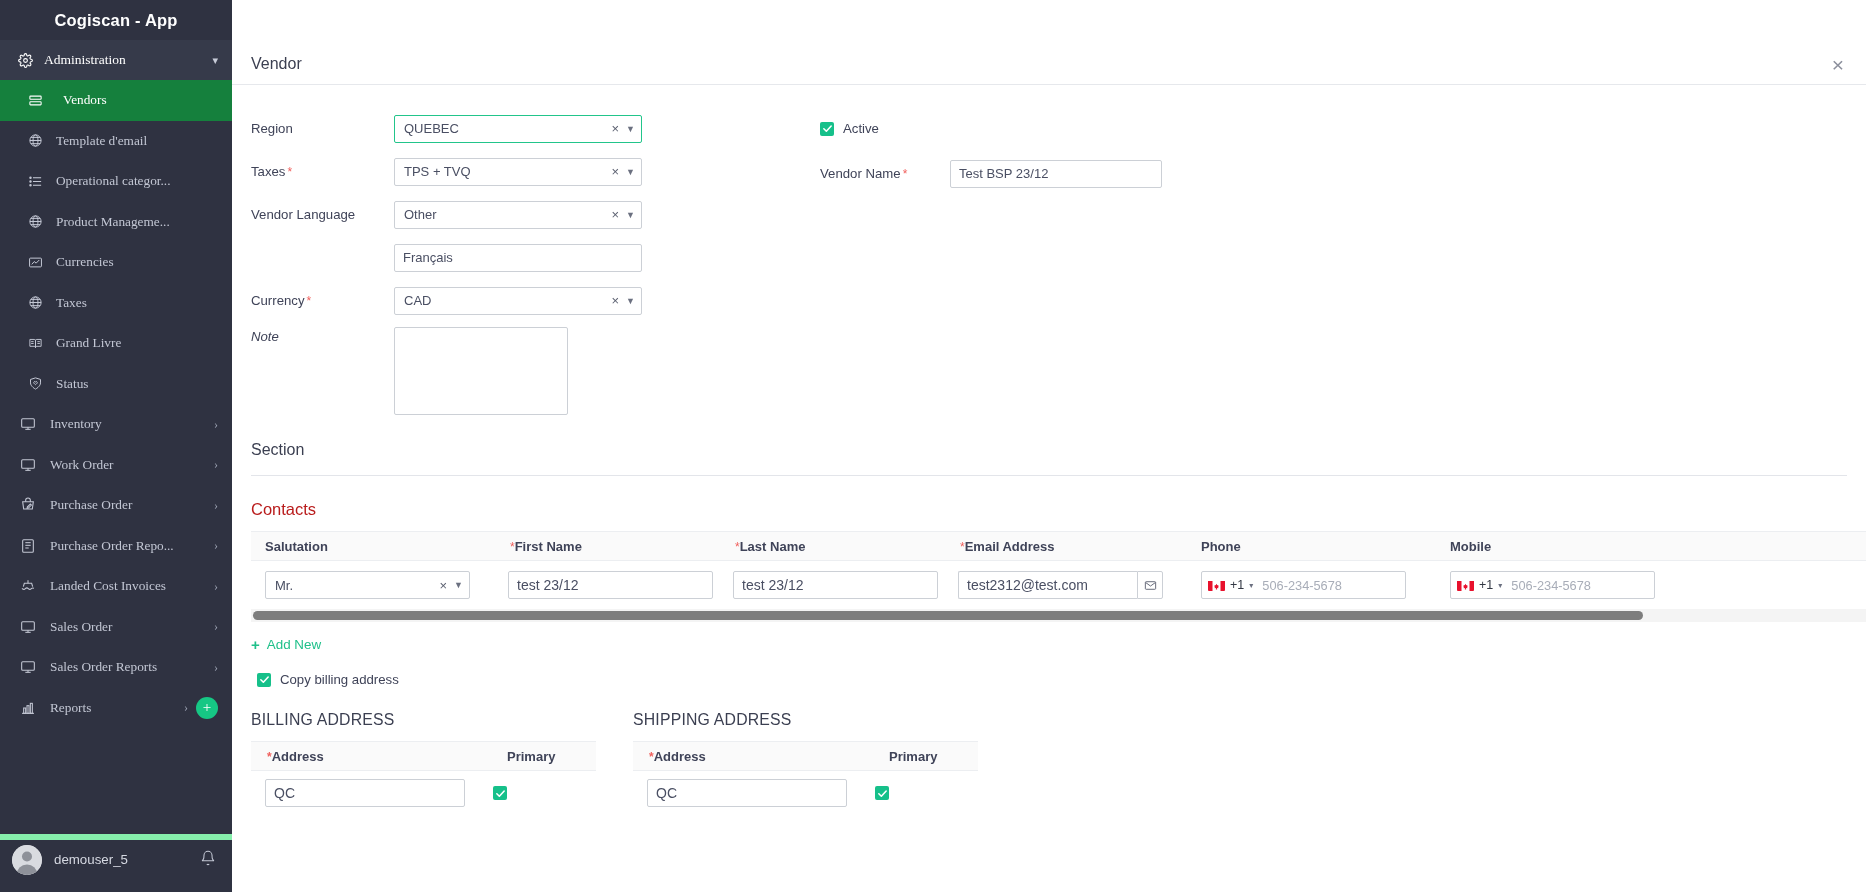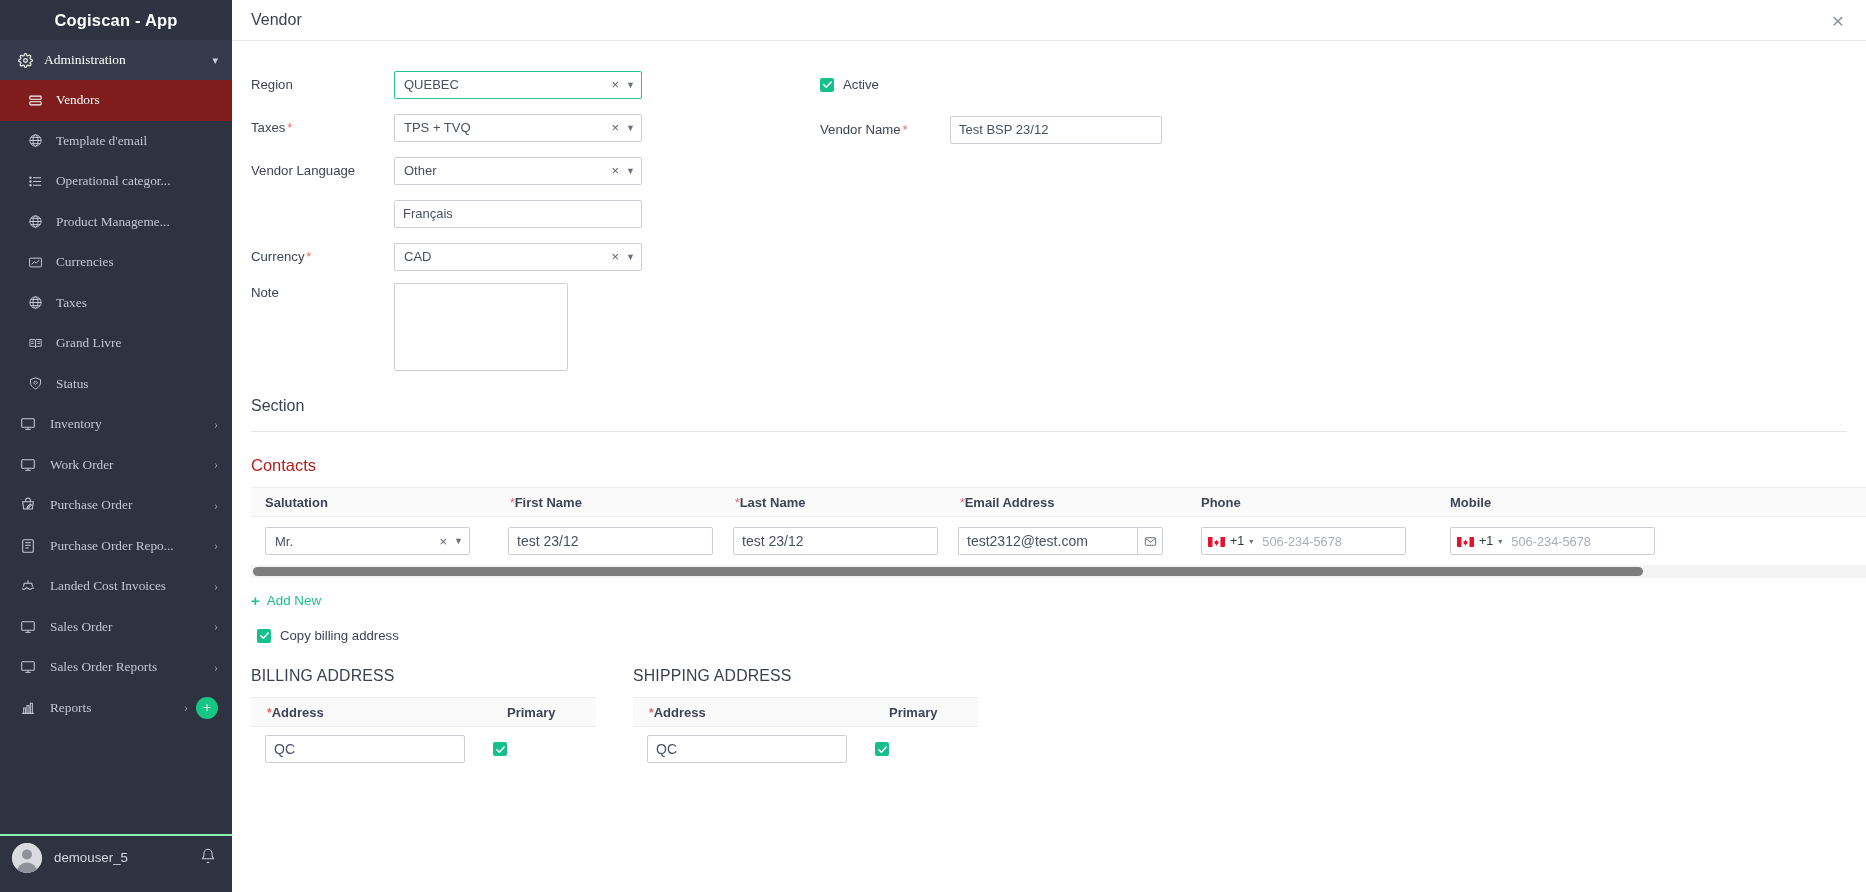--- a/index.html
+++ b/index.html
@@ -44,57 +44,57 @@
     padding: 0 14px 0 28px;
     color: #c3c7d4; font-size: 13.3px;
     cursor: pointer; position: relative;
   }
   .nav-item .nicon {
     width: 28px; flex: 0 0 28px;
     display: flex; align-items: center;
     color: #c3c7d4;
   }
   .nav-item .nlabel { flex: 1 1 auto; white-space: nowrap; overflow: hidden; }
-  .nav-item.active { background: #7f1d1d; color: #ffffff; }
+  .nav-item.active { background: #15803d; color: #ffffff; gap: 7px; }
   .nav-item.active .nicon { color: #ffffff; }
   .nav-item .chev-right { color:#9aa0b0; font-size: 12px; margin-left: 6px; }
 
   .nav-item.top-level { padding-left: 20px; }
   .nav-item.top-level .nicon { width: 30px; flex: 0 0 30px; }
 
   .plus-badge {
     width: 22px; height: 22px; border-radius: 50%;
     background: #16c784; color: #fff;
     display:flex; align-items:center; justify-content:center;
     font-size: 15px; line-height: 1; margin-left: 8px;
     flex: 0 0 22px;
   }
 
   .user-bar {
     height: 58px; flex: 0 0 58px;
     display: flex; align-items: center;
     padding: 0 16px 13px 12px;
-    border-top: 2px solid #86efac;
+    border-top: 6px solid #86efac;
     background: #2f3241;
   }
   .avatar {
     width: 30px; height: 30px; border-radius: 50%;
     background: #d9dbe0; flex:0 0 30px;
     display:flex; align-items:flex-end; justify-content:center;
     overflow:hidden;
   }
   .avatar svg { display:block; }
   .user-name { color:#d6d9e2; font-size: 13.3px; margin-left: 12px; flex:1 1 auto; }
   .bell { color:#c3c7d4; }
 
   
   .main { flex: 1 1 auto; height: 892px; background:#fff; position: relative; overflow: hidden; }
   .main-header {
     height: 41px; border-bottom: 1px solid #e6e8ec;
-    display:flex; align-items:center; padding: 0 22px 0 19px;
+    display:flex; align-items:center; padding: 0 22px 0 19px; margin-top: 44px;
   }
   .main-title { font-size: 16px; color:#3b3f51; flex:1 1 auto; }
   .close-x {
     color:#8b8f9c; font-size: 21px; line-height:1; cursor:pointer;
     font-weight: 300;
   }
 
   .content { padding: 0; }
 
   
@@ -545,21 +545,21 @@
           </div>
           <div class="fctl">
             <div class="select-box">
               <span class="sv">CAD</span>
               <span class="sel-clear">×</span>
               <span class="sel-caret">▼</span>
             </div>
           </div>
         </div>
 
-        <div class="frow" style="height:auto; align-items:flex-start; margin-top:5px;">
+        <div class="frow" style="height:auto; align-items:flex-start; margin-top:5px;font-style:italic;">
           <div class="flabel" style="padding-top:2px;">
             <span>Note</span>
           </div>
           <div class="fctl">
             <div class="note-box"></div>
           </div>
         </div>
 
         <div class="right-col">
           <div class="chk-row">

